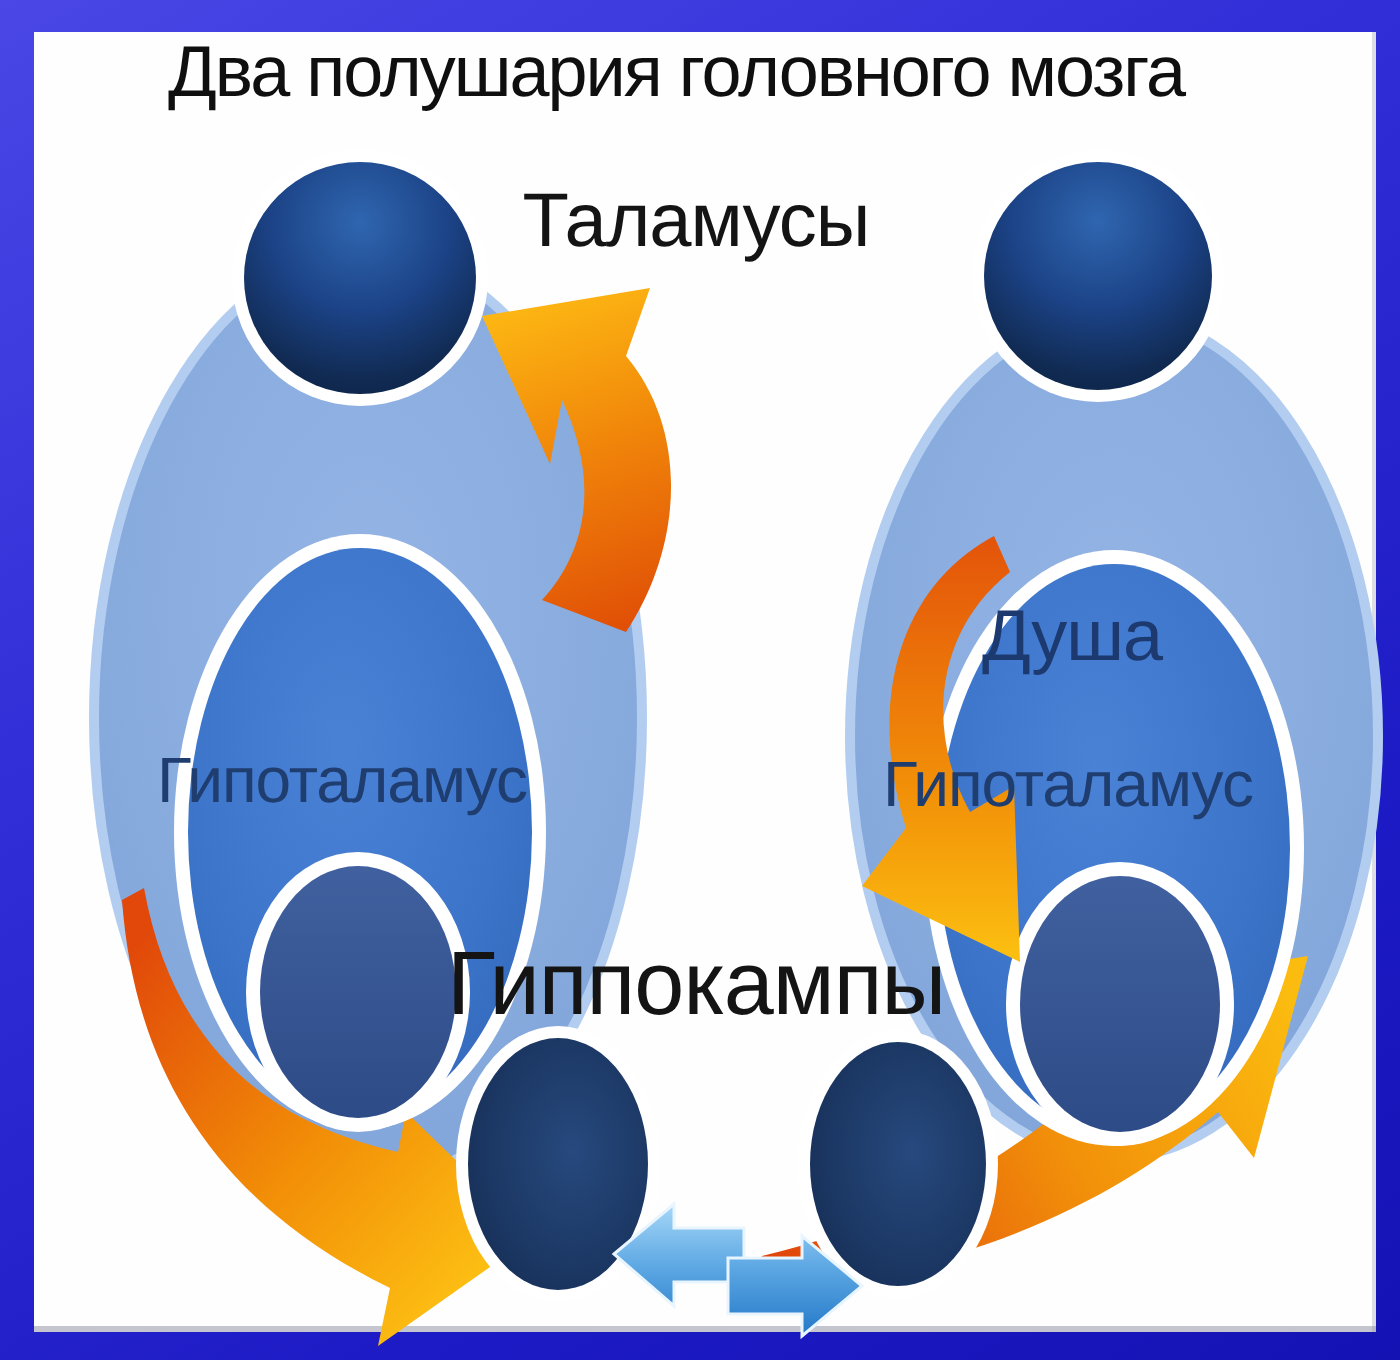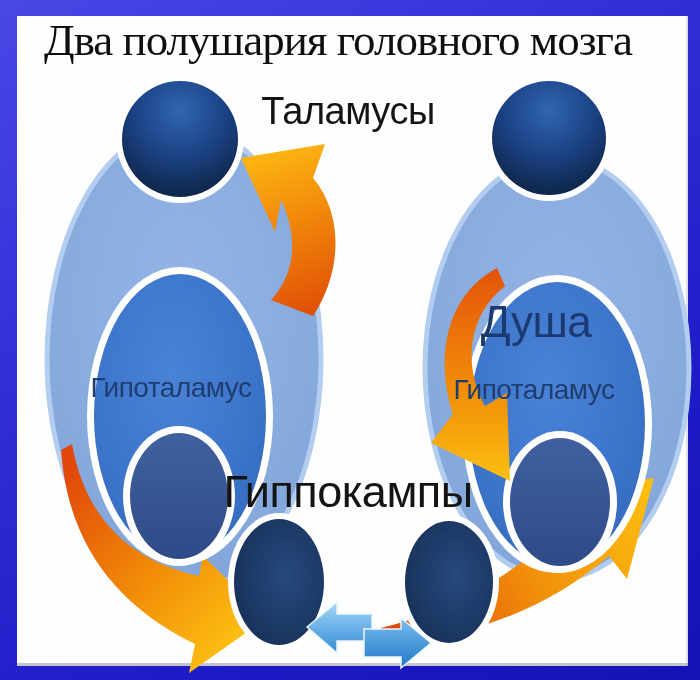--- a/index.html
+++ b/index.html
@@ -18,25 +18,25 @@
     box-shadow:inset 0 -3px 0 rgba(148,150,168,.55), inset -2px 0 0 rgba(160,162,180,.35);
   }
   svg.diagram{position:absolute;left:0;top:0;width:700px;height:680px;}
   .lbl{
     position:absolute;
     transform:translateX(-50%);
     white-space:nowrap;
     line-height:1.1;
     user-select:none;
   }
-  .lbl-title{font-size:45px;letter-spacing:-1px;color:#0f0f0f;font-family:Liberation Serif, serif;}
+  .lbl-title{font-size:36px;letter-spacing:-1px;color:#0f0f0f;}
   .lbl-big{font-size:38px;letter-spacing:-0.5px;color:#141414;}
   .lbl-mid{font-size:45px;letter-spacing:-0.5px;color:#141414;}
-  .lbl-navy{font-size:28px;letter-spacing:-0.5px;color:#1f3d6f;}
-  .lbl-soul{font-size:44px;letter-spacing:-0.5px;color:#1d3a70;}
+  .lbl-navy{font-size:32px;letter-spacing:-0.5px;color:#1f3d6f;}
+  .lbl-soul{font-size:36px;letter-spacing:-0.5px;color:#1d3a70;}
 </style>
 </head>
 <body>
 
 <div id="frame">
   <div id="canvas">
 
     <svg class="diagram" viewBox="0 0 700 680" aria-hidden="true">
       <defs>
         <radialGradient id="gHemi" cx="50%" cy="38%" r="75%">

